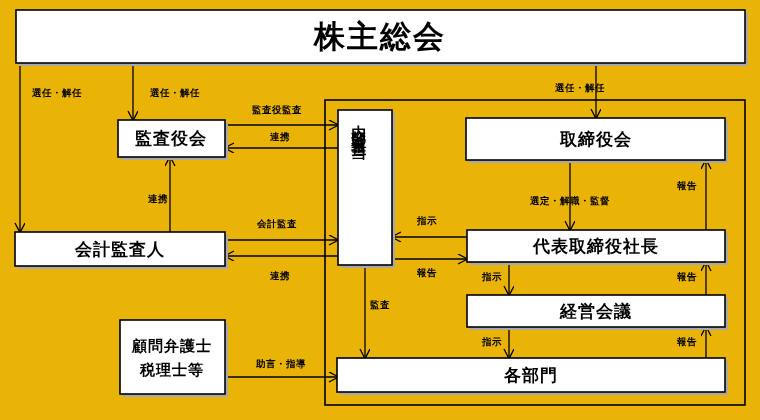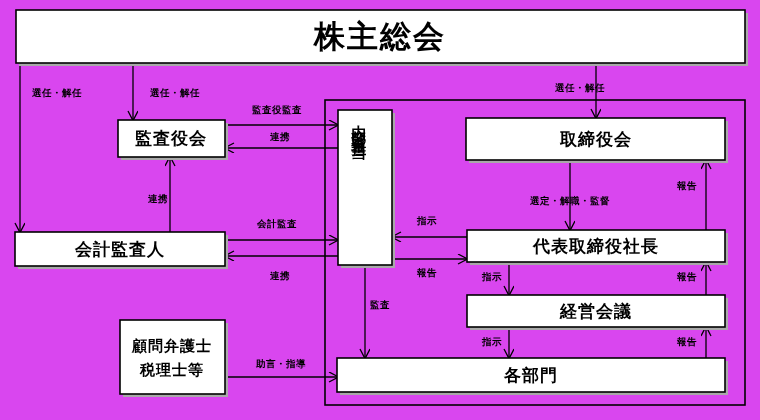--- a/index.html
+++ b/index.html
@@ -10,21 +10,21 @@
   body {
     width: 760px;
     height: 420px;
     font-family: "DejaVu Sans", "Liberation Sans", sans-serif;
     overflow: hidden;
   }
   #diagram-root {
     position: relative;
     width: 760px;
     height: 420px;
-    background: #d946ef;
+    background: #eab308;
   }
   svg#gov-svg {
     display: block;
     width: 760px;
     height: 420px;
   }
   .box-rect {
     fill: #ffffff;
     stroke: #000000;
     stroke-width: 1.6;

